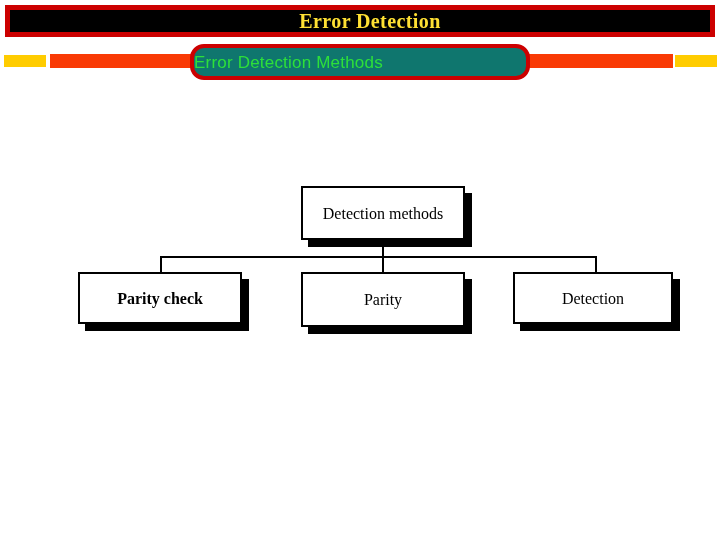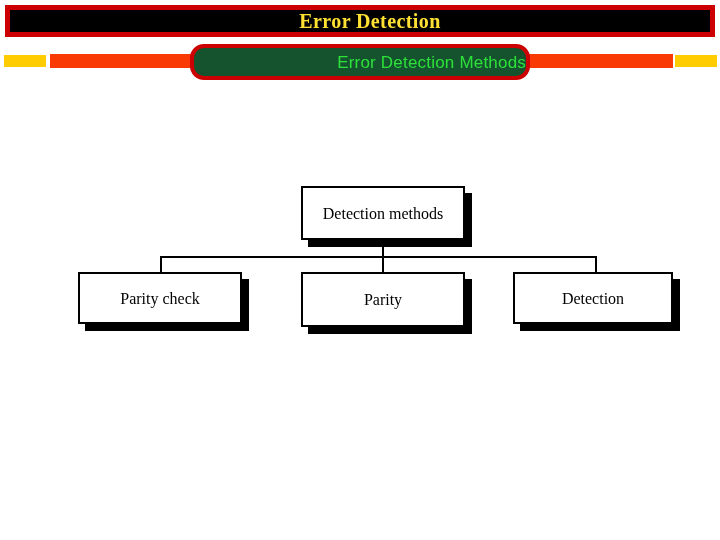--- a/index.html
+++ b/index.html
@@ -68,26 +68,26 @@
   #red-rule-right { left: 515px; width: 158px; }
 
   
   #banner {
     position: absolute;
     left: 190px;
     top: 44px;
     width: 340px;
     height: 36px;
     box-sizing: border-box;
-    background: #14532d;
+    background: #0f766e;
     border: 4px solid #cc0000;
     border-radius: 14px;
     display: flex;
     align-items: center;
-    justify-content: flex-end;
+    justify-content: flex-start;
     z-index: 3;
   }
   #banner-text {
     color: #2de03a;
     font-family: "Liberation Sans", sans-serif;
     font-size: 17px;
     line-height: 17px;
     white-space: nowrap;
     letter-spacing: 0.2px;
   }
@@ -114,21 +114,21 @@
     z-index: 2;
   }
   .node-label {
     font-family: "Liberation Serif", "DejaVu Serif", serif;
     font-size: 16px;
     line-height: 19px;
     color: #000000;
     padding: 0 6px;
   }
   #node-root        { left: 301px; top: 186px; width: 164px; height: 54px; }
-  #node-parity      { left: 78px;  top: 272px; width: 164px; height: 52px; }
+  #node-parity      { left: 78px;  top: 272px; width: 164px; height: 52px; font-weight: bold; }
   #node-crc         { left: 301px; top: 272px; width: 164px; height: 55px; }
   #node-checksum    { left: 513px; top: 272px; width: 160px; height: 52px; }
 
   .connector {
     position: absolute;
     background: #000000;
     z-index: 1;
   }
   
   #conn-trunk      { left: 382px; top: 240px; width: 2px;  height: 17px; }

